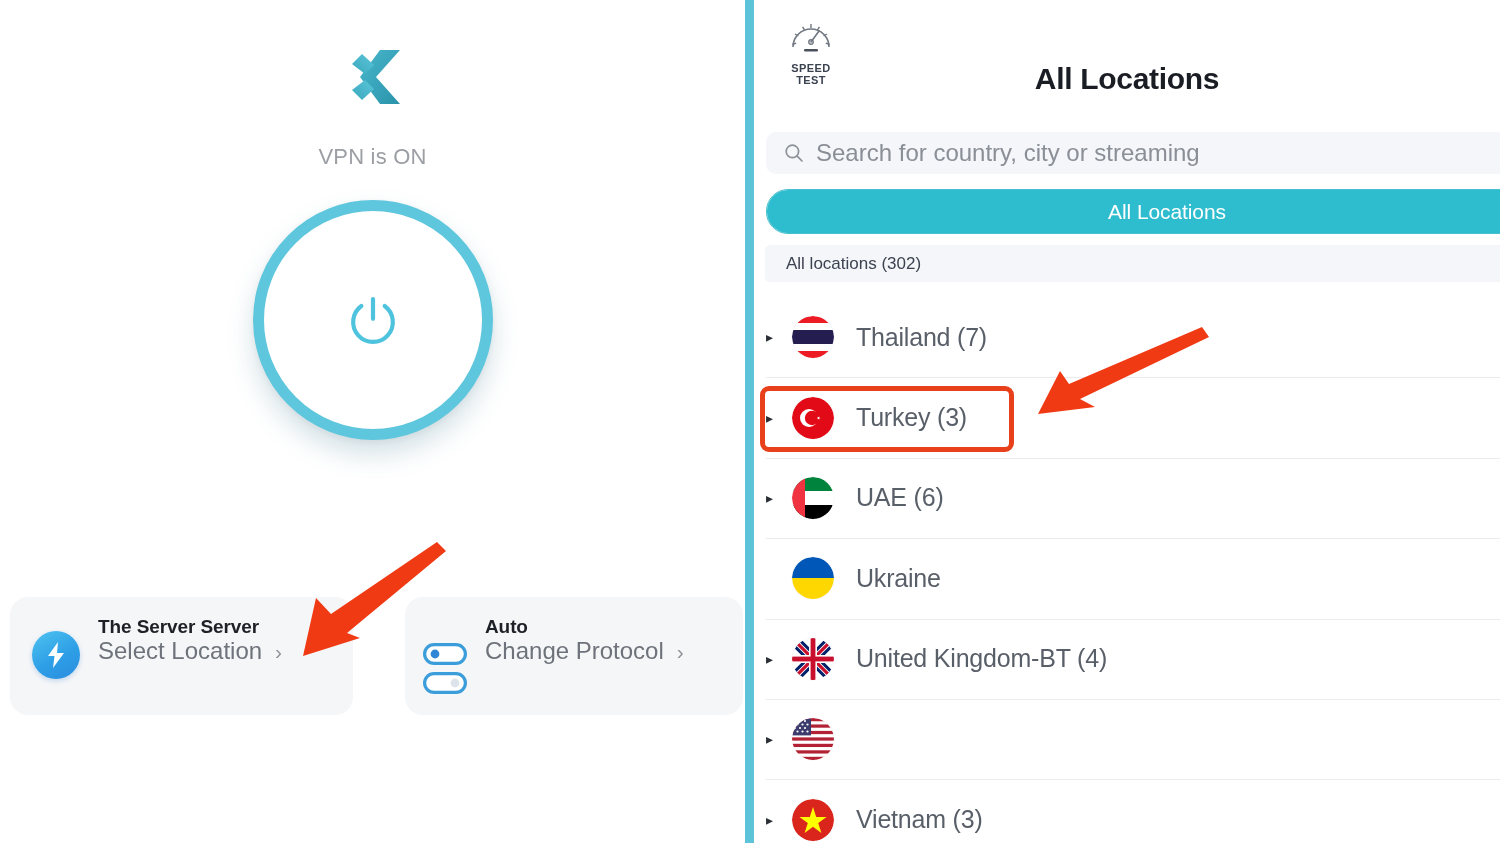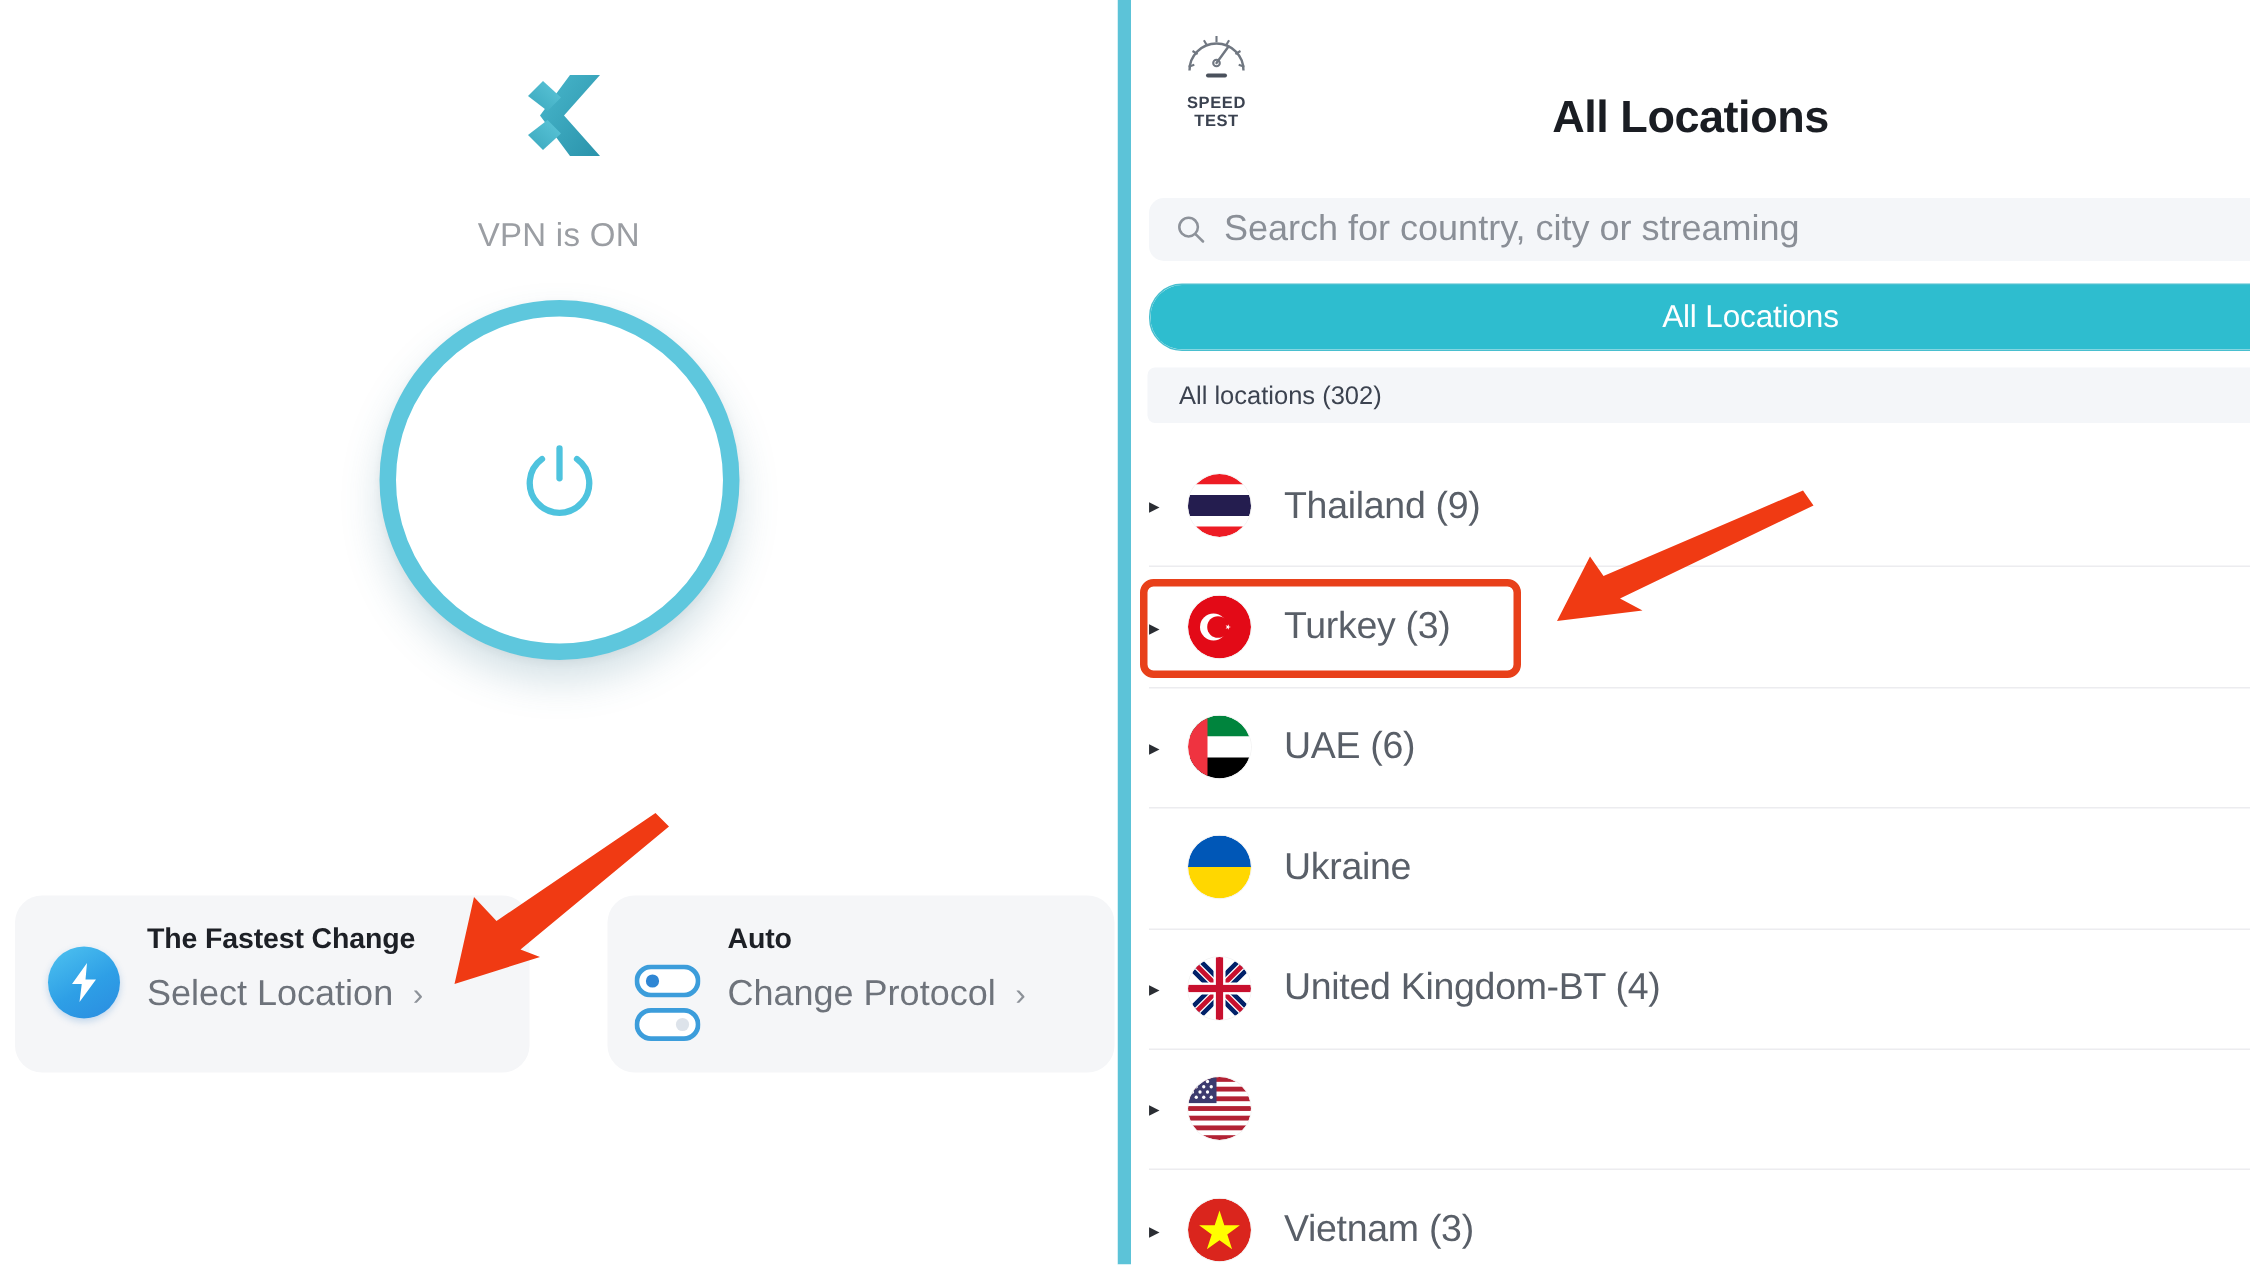--- a/index.html
+++ b/index.html
@@ -68,21 +68,21 @@
     display:flex;align-items:center;justify-content:center;
     box-shadow:0 2px 5px rgba(40,120,200,.25);
   }
   .toggles{display:flex;flex-direction:column;gap:7px;margin-top:12px;}
   .card-text{margin-left:18px;}
   .card-title{
     font-size:19px;font-weight:bold;color:#1d2026;
     letter-spacing:-.1px;line-height:1.1;
   }
   .card-sub{
-    margin-top:12px;
+    margin-top:0;
     font-size:24px;color:#6e737b;
     display:flex;align-items:center;gap:13px;
     line-height:1.1;
   }
   .chev{font-size:21px;color:#8d9299;font-weight:300;}
 
   
   .divider{
     width:9px;height:843px;flex:0 0 9px;
     background:#5cc3d8;
@@ -242,21 +242,21 @@
 
       <div class="card card-fastest">
         <div class="card-icon">
           <div class="bolt-circle">
             <svg width="22" height="28" viewBox="0 0 22 28">
               <path d="M13 1 L3 15 L9.5 15 L8 27 L19 12 L12 12 Z" fill="#ffffff"></path>
             </svg>
           </div>
         </div>
         <div class="card-text">
-          <div class="card-title">The Fastest Change</div>
+          <div class="card-title">The Server Server</div>
           <div class="card-sub">
             <span>Select Location</span>
             <span class="chev">›</span>
           </div>
         </div>
       </div>
 
       <div class="card card-protocol">
         <div class="card-icon">
           <div class="toggles">
@@ -334,21 +334,21 @@
               </clipPath>
             <g clip-path="url(#cT)">
               <rect x="0" y="0" width="42" height="7" fill="#ed1c24"></rect>
               <rect x="0" y="7" width="42" height="7" fill="#ffffff"></rect>
               <rect x="0" y="14" width="42" height="14" fill="#241d4f"></rect>
               <rect x="0" y="28" width="42" height="7" fill="#ffffff"></rect>
               <rect x="0" y="35" width="42" height="7" fill="#ed1c24"></rect>
             </g>
           </svg>
         </span>
-        <span class="loc-name">Thailand (9)</span>
+        <span class="loc-name">Thailand (7)</span>
       </div>
 
       <div class="loc-row">
         <span class="caret">▸</span>
         <span class="flag">
           <svg width="42" height="42" viewBox="0 0 42 42">
             <circle cx="21" cy="21" r="21" fill="#e30a17"></circle>
             <circle cx="17" cy="21" r="9" fill="#ffffff"></circle>
             <circle cx="20" cy="21" r="7.2" fill="#e30a17"></circle>
             <polygon fill="#ffffff" points="28.6,21 25.1,22.2 27.2,19.2 27.2,22.8 25.1,19.8"></polygon>

